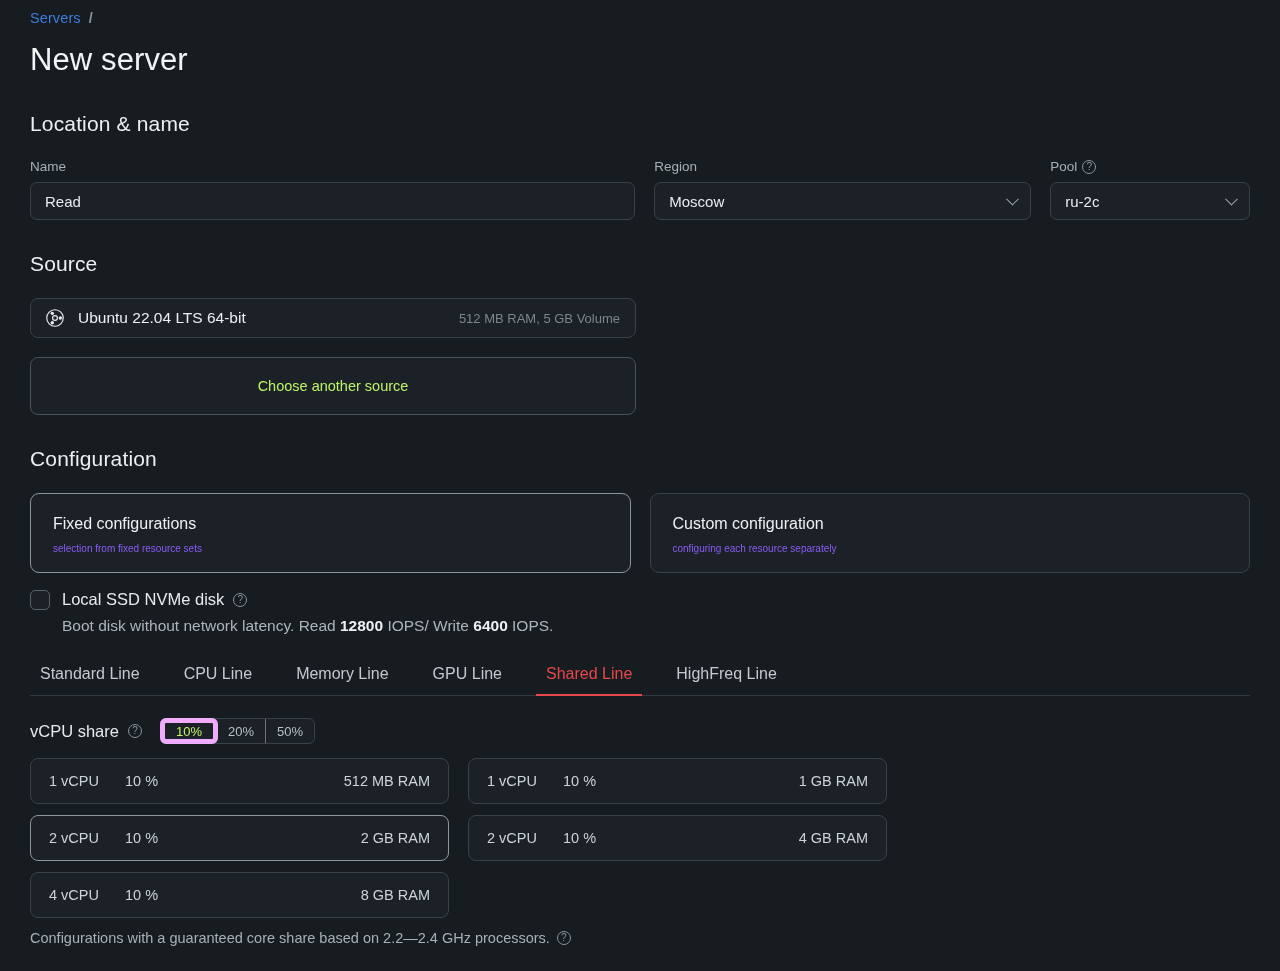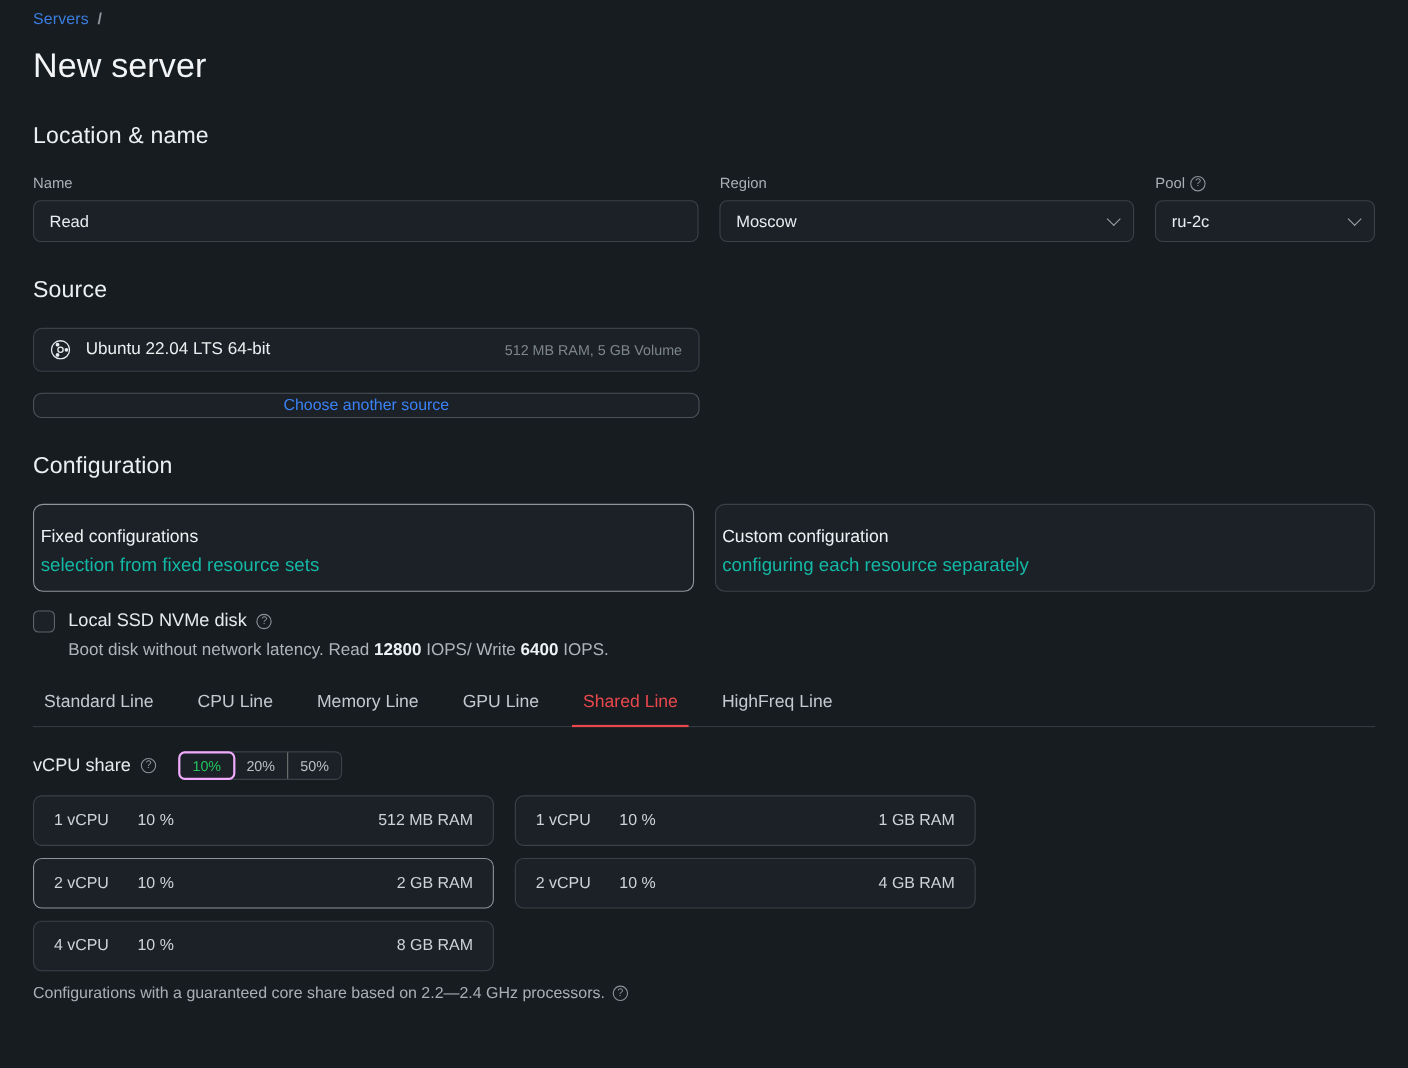--- a/index.html
+++ b/index.html
@@ -115,44 +115,44 @@
     align-items: center;
     padding: 0 15px;
     gap: 14px;
   }
   .source-name { font-size: 15.5px; color: #eceff1; }
   .source-meta { margin-left: auto; font-size: 13px; color: #7d868d; }
 
   .ubuntu-icon { width: 18px; height: 18px; flex: none; }
 
   .btn-outline {
-    height: 23px;
+    height: 58px;
     border: 1px solid #4a5358;
     border-radius: 8px;
     background: #1b2126;
     display: flex;
     align-items: center;
     justify-content: center;
     font-size: 14.5px;
-    color: #3b82f6;
+    color: #bef264;
     cursor: pointer;
   }
 
   
   .opt-card {
     border: 1px solid #3a4247;
     border-radius: 9px;
     background: #1b2126;
-    padding: 18px 6px 20px;
+    padding: 18px 22px 20px;
     height: 80px;
     cursor: pointer;
   }
   .opt-card.selected { border-color: #8c959b; }
   .opt-title { font-size: 16px; color: #eef1f3; line-height: 24px; }
-  .opt-sub { font-size: 17px; color: #14b8a6; line-height: 24px; margin-top: 1px; }
+  .opt-sub { font-size: 10px; color: #8b5cf6; line-height: 24px; margin-top: 1px; }
 
   
   .chk-box {
     width: 20px; height: 20px;
     border: 1.5px solid #5a6368;
     border-radius: 5px;
     background: #1b2126;
     flex: none;
     cursor: pointer;
   }
@@ -220,22 +220,22 @@
     color: #b9c0c5;
     padding: 0 11px;
     display: flex;
     align-items: center;
     border-right: 1px solid #737373;
     cursor: pointer;
     position: relative;
   }
   .seg-item:last-child { border-right: none; }
   .seg-item.active {
-    color: #22c55e;
-    border: 2px solid #f0abfc;
+    color: #bef264;
+    border: 5px solid #f0abfc;
     border-radius: 6px;
     margin: -1px;
     z-index: 2;
     background: #1b2126;
   }
 
   
   .plan-grid {
     display: grid;
     grid-template-columns: 419px 419px;
@@ -261,21 +261,21 @@
   .footnote {
     font-size: 14.5px;
     color: #a8b0b6;
     display: flex;
     align-items: center;
     gap: 7px;
   }
 
   
   .mt-32 { margin-top: 32px; }
-  .mt-22 { margin-top: 22px; gap: 20px; }
+  .mt-22 { margin-top: 22px; }
   .mt-17 { margin-top: 17px; }
   .mt-14 { margin-top: 14px; }
   .mt-12 { margin-top: 12px; }
   .mt-6  { margin-top: 6px; }
   .row   { display: flex; }
 </style>
 </head>
 <body>
 
 <div class="page">

